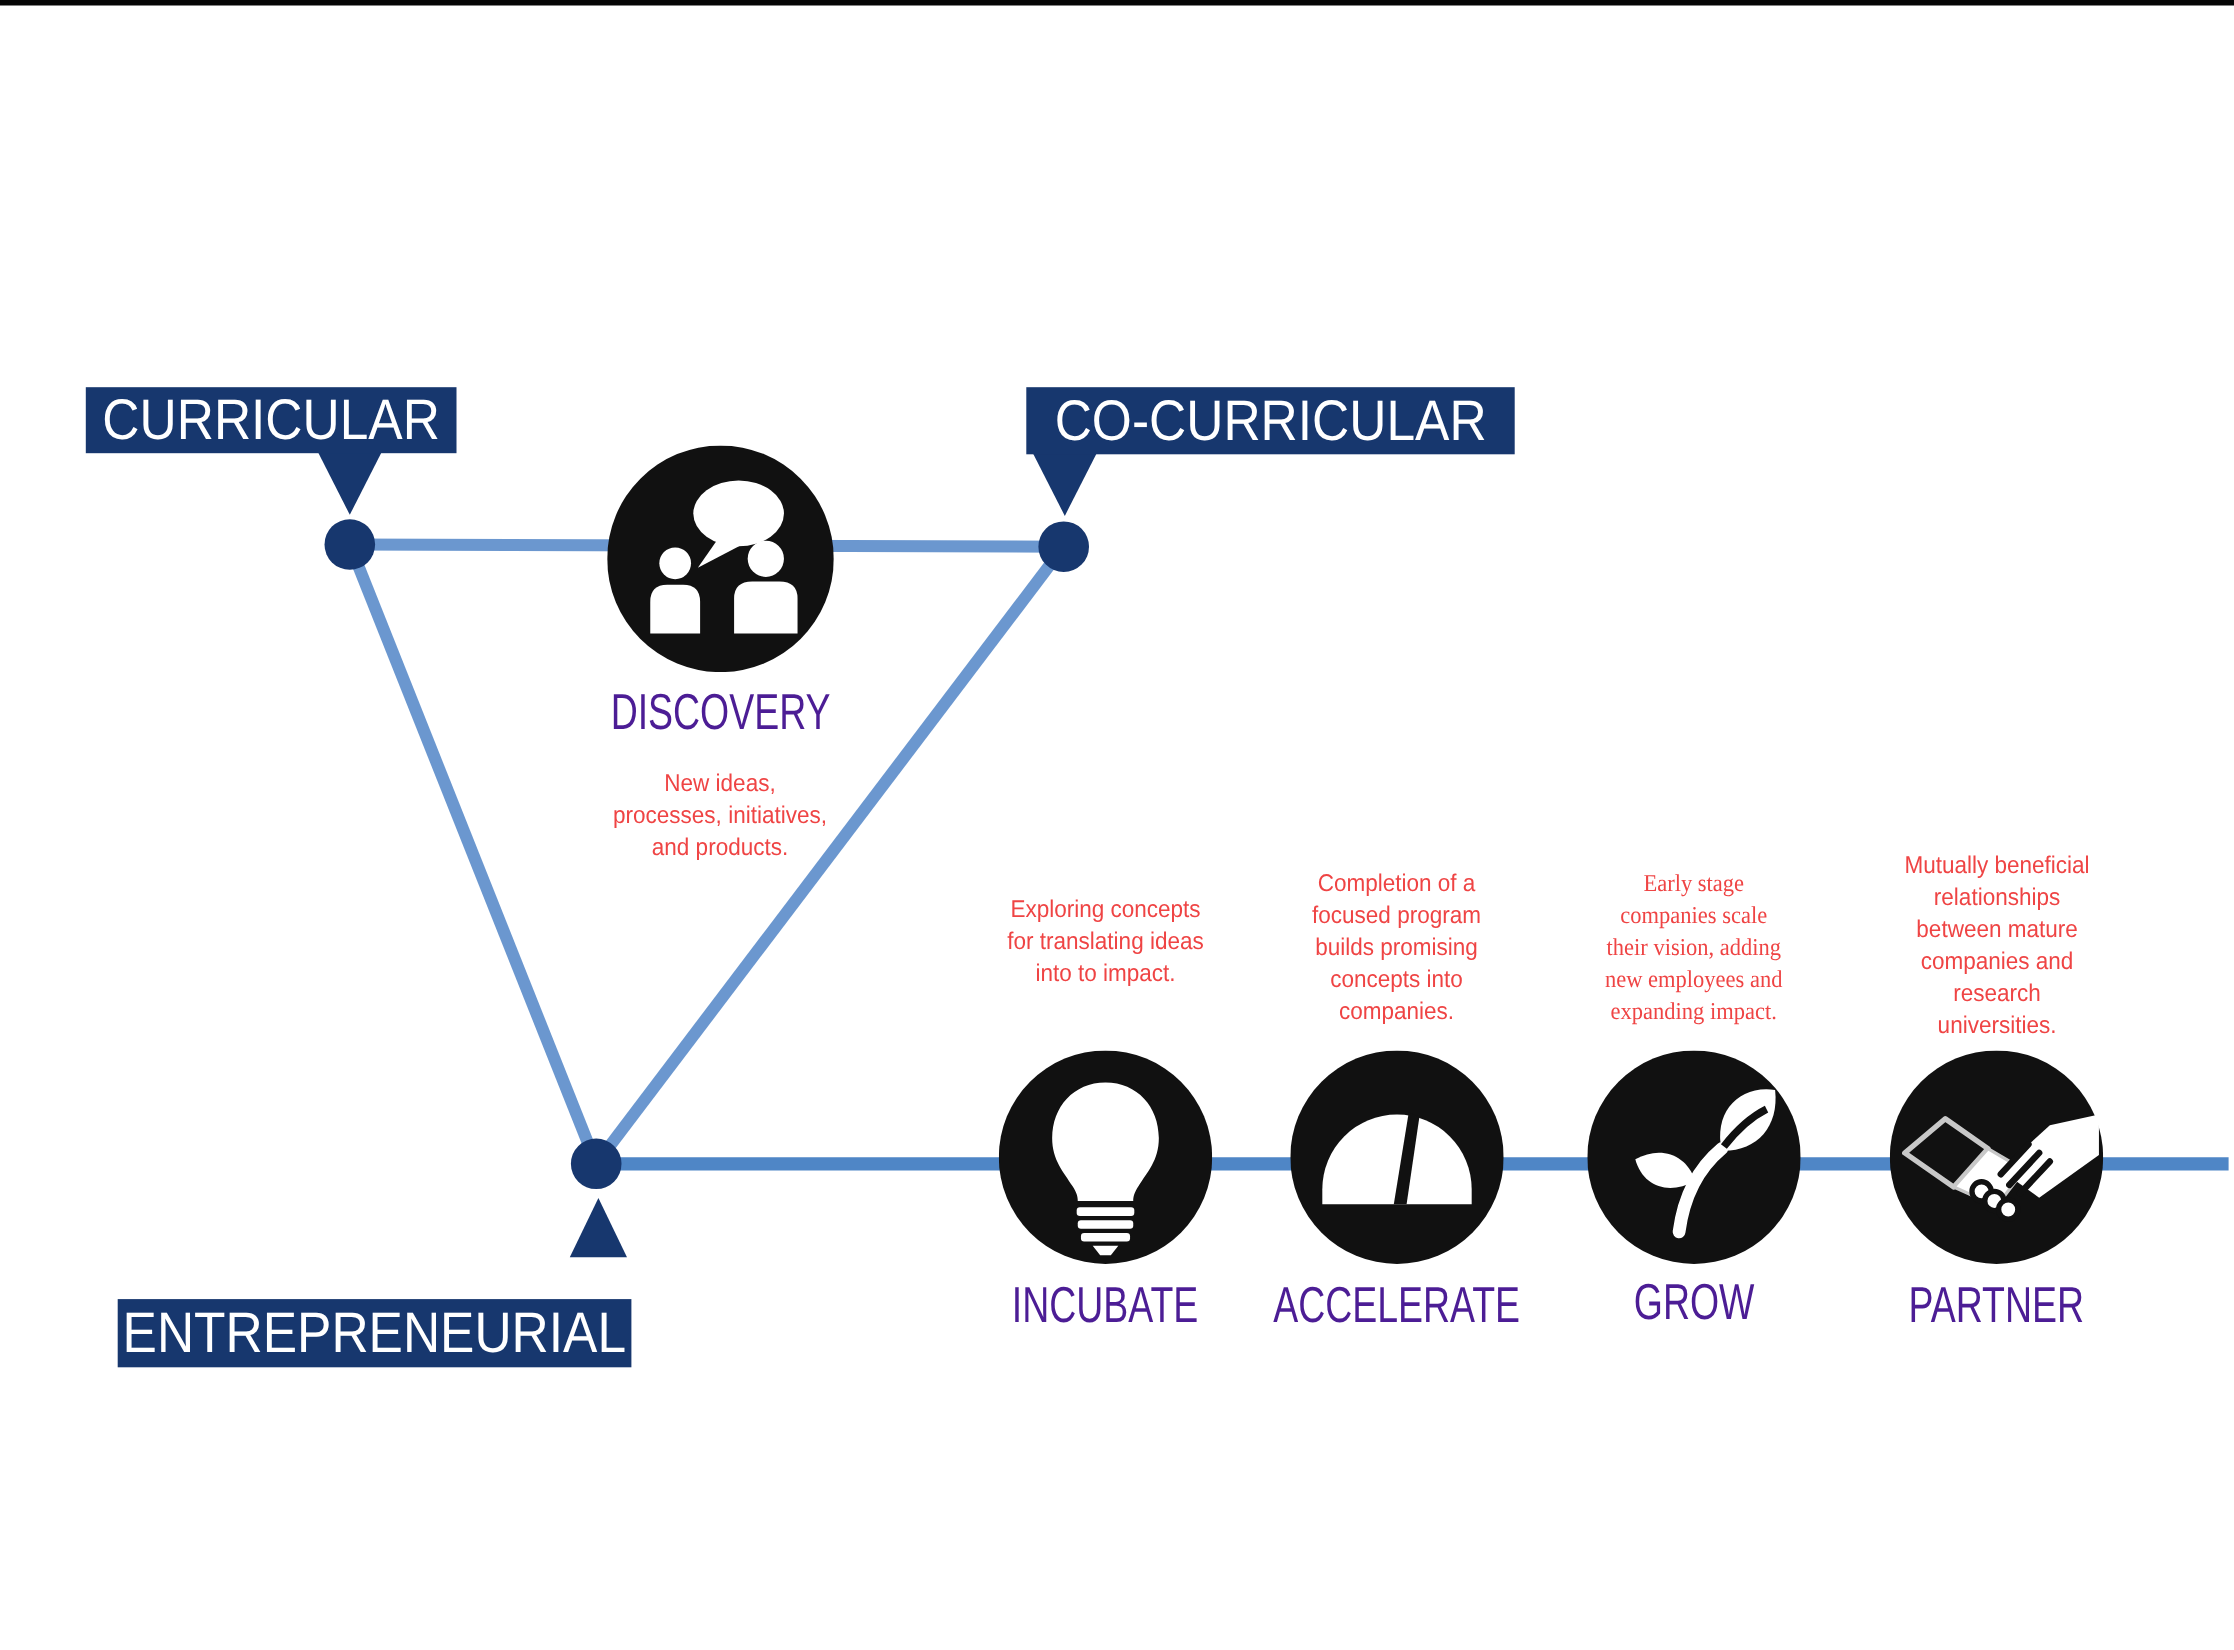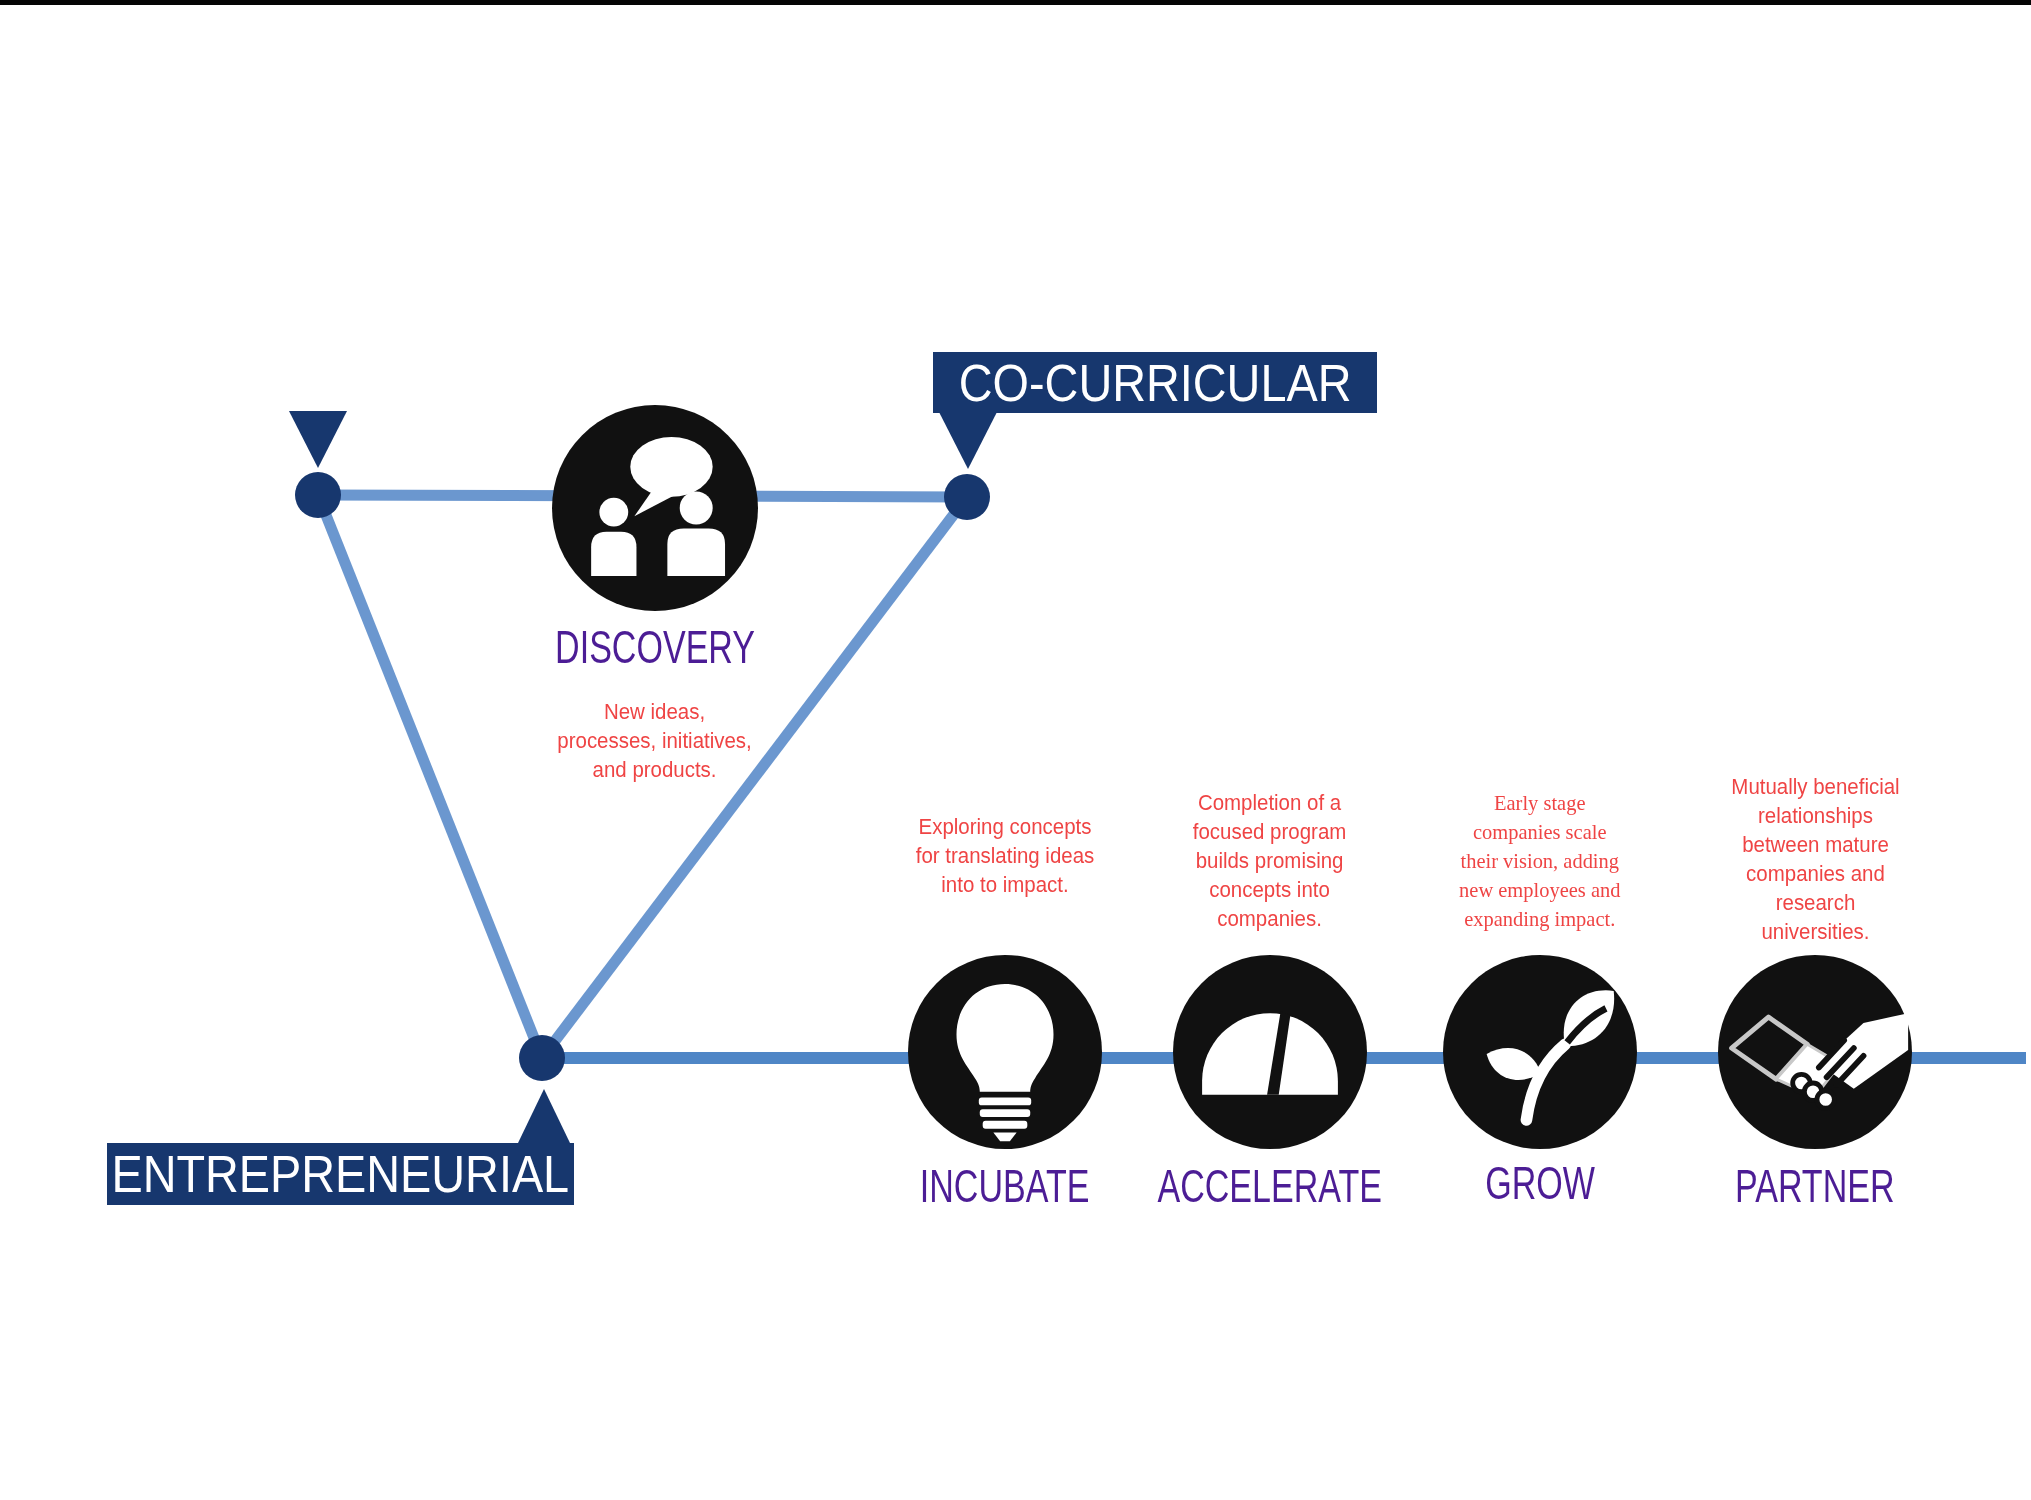--- a/index.html
+++ b/index.html
@@ -30,28 +30,31 @@
   <svg class="wires" width="2031" height="1500" viewBox="0 0 2031 1500">
     <line x1="318" y1="495" x2="967" y2="497" stroke="#6b97cf" stroke-width="11"></line>
     <line x1="318" y1="495" x2="542" y2="1058" stroke="#6b97cf" stroke-width="11"></line>
     <line x1="967" y1="497" x2="542" y2="1058" stroke="#6b97cf" stroke-width="11"></line>
     <line x1="542" y1="1058" x2="2026" y2="1058" stroke="#4f86c6" stroke-width="12"></line>
     <circle cx="318" cy="495" r="23" fill="#17376e"></circle>
     <circle cx="967" cy="497" r="23" fill="#17376e"></circle>
     <circle cx="542" cy="1058" r="23" fill="#17376e"></circle>
   </svg>
 
+  <div class="node-box" style="left:78px;top:352px;width:337px;height:60px;">
+    <span>CURRICULAR</span>
+  </div>
   <div class="ptr ptr-down" style="left:289px;top:411px;"></div>
 
   <div class="node-box" style="left:933px;top:352px;width:444px;height:61px;">
     <span>CO-CURRICULAR</span>
   </div>
   <div class="ptr ptr-down" style="left:939px;top:412px;"></div>
 
-  <div class="node-box" style="left:107px;top:1143px;width:467px;height:62px;">
+  <div class="node-box" style="left:107px;top:1181px;width:467px;height:62px;">
     <span>ENTREPRENEURIAL</span>
   </div>
   <div class="ptr ptr-up" style="left:518px;top:1089px;"></div>
 
   <div class="icon-circle" style="left:552px;top:405px;">
     <svg width="206" height="206" viewBox="0 0 200 200">
       <circle cx="100" cy="100" r="100" fill="#111111"></circle>
       <ellipse cx="116" cy="60" rx="40" ry="29" fill="#ffffff"></ellipse>
       <path d="M98 82 L80 108 L118 88 Z" fill="#ffffff"></path>
       <circle cx="60" cy="104" r="14" fill="#ffffff"></circle>

